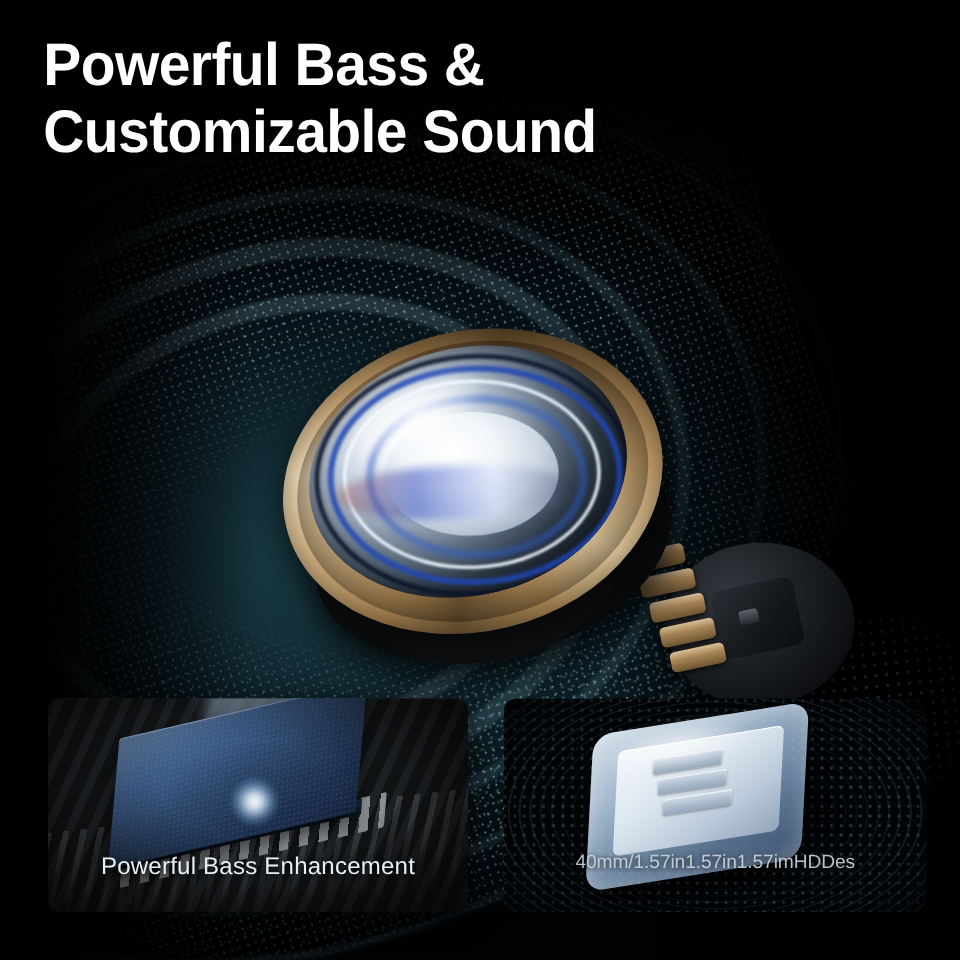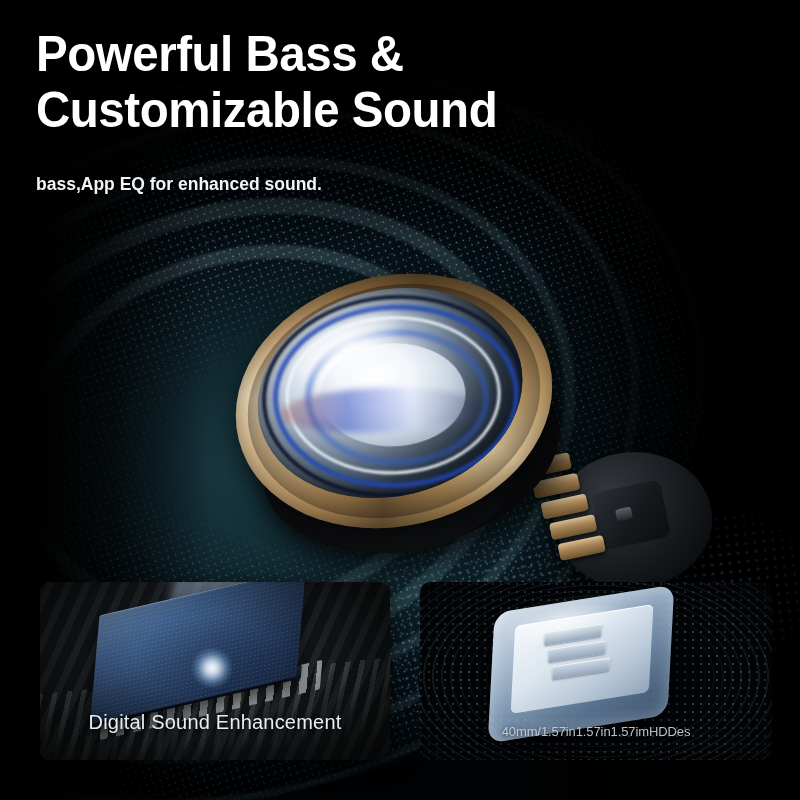--- a/index.html
+++ b/index.html
@@ -273,21 +273,21 @@
     background:radial-gradient(ellipse at 50% 50%, rgba(255,255,255,.8) 0%, rgba(255,255,255,0) 72%);
     filter:blur(5px);transform:rotate(-12deg);
   }
 
   .cap{
     position:absolute;left:0;width:100%;text-align:center;
     color:#e8edf2;text-shadow:0 1px 5px rgba(0,0,0,.95);
     pointer-events:none;
   }
   .cap-left{bottom:26px;font-size:20px;letter-spacing:.2px;}
-  .cap-right{bottom:21px;font-size:13px;color:#c6d1dc;letter-spacing:-.1px;opacity:.92;}
+  .cap-right{bottom:32px;font-size:16px;color:#c6d1dc;letter-spacing:-.1px;opacity:.92;}
 </style>
 </head>
 <body>
 
 <div id="poster">
 
   <div class="bg-base"></div>
   <div class="swirl swirl-glow"></div>
   <div class="ring r4"></div>
   <div class="ring r3"></div>
@@ -325,37 +325,36 @@
       <div class="cone-dome"></div>
       <div class="cone-irid"></div>
       <div class="cone-spec"></div>
     </div>
   </div>
 
   <div class="headline">Powerful Bass &amp;
 Customizable Sound</div>
 
   <div class="sub">
-    <span class="l2">bass,App EQ for enhanced sound.</span>
   </div>
 
   <div class="panel panel-left">
     <div class="pcb">
       <div class="pcb-base"></div>
       <div class="pcb-pads"></div>
       <div class="chip-glow"></div>
       <div class="chip-pins"></div>
       <div class="chip-edge"></div>
       <div class="chip">
         <div class="chip-tex"></div>
       </div>
       <div class="chip-spark"></div>
       <div class="pcb-dark"></div>
     </div>
-    <div class="cap cap-left">Digital Sound Enhancement</div>
+    <div class="cap cap-left">Powerful Bass Enhancement</div>
   </div>
 
   <div class="panel panel-right">
     <div class="crystal-bg">
       <div class="crystal-dots"></div>
       <div class="crystal-swirl"></div>
       <div class="crystal"></div>
       <div class="crystal-face"></div>
       <div class="crystal-slot s1"></div>
       <div class="crystal-slot s2"></div>

